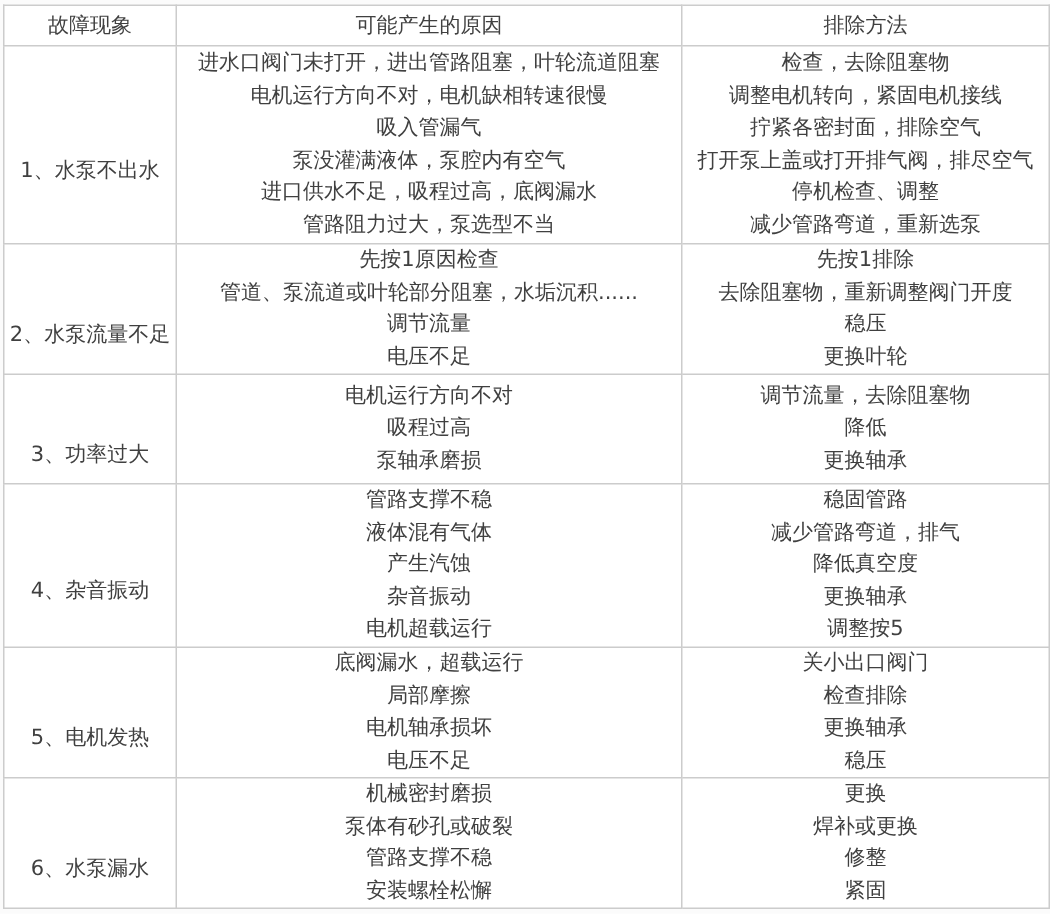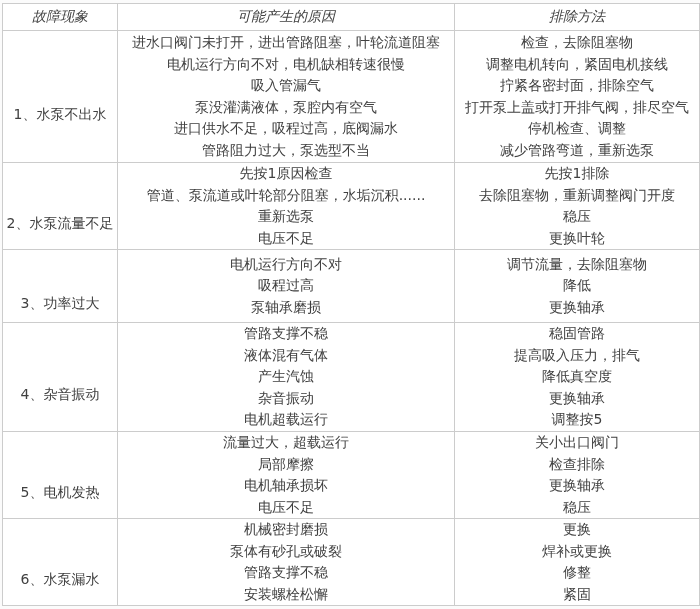--- a/index.html
+++ b/index.html
@@ -20,21 +20,21 @@
     color: #404040;
     font-size: 14px;
     font-weight: normal;
     text-align: center;
     vertical-align: middle;
     overflow: hidden;
   }
   col.c1 { width: 115px; }
   col.c2 { width: 337px; }
   col.c3 { width: 245px; }
-  tr.head { height: 27px; font-style: italic; }
+  tr.head { height: 27px; }
   tr.r1 { height: 132px; }
   tr.r2 { height: 86px; }
   tr.r3 { height: 73px; }
   tr.r4 { height: 109px; }
   tr.r5 { height: 87px; }
   tr.r6 { height: 84px; }
   td.fault { padding-top: 36px; margin-top: 40px; } 
   .line { line-height: 21.5px; white-space: nowrap; }
 </style>
 </head>
@@ -76,21 +76,21 @@
         </td>
   </tr>
 
   <tr class="r2">
     <td class="fault">
       <span class="line">2、水泵流量不足</span>
     </td>
     <td>
           <div class="line">先按1原因检查</div>
           <div class="line">管道、泵流道或叶轮部分阻塞，水垢沉积......</div>
-          <div class="line">重新选泵</div>
+          <div class="line">调节流量</div>
           <div class="line">电压不足</div>
         </td>
     <td>
           <div class="line">先按1排除</div>
           <div class="line">去除阻塞物，重新调整阀门开度</div>
           <div class="line">稳压</div>
           <div class="line">更换叶轮</div>
         </td>
   </tr>
 
@@ -116,33 +116,33 @@
     </td>
     <td>
           <div class="line">管路支撑不稳</div>
           <div class="line">液体混有气体</div>
           <div class="line">产生汽蚀</div>
           <div class="line">杂音振动</div>
           <div class="line">电机超载运行</div>
         </td>
     <td>
           <div class="line">稳固管路</div>
-          <div class="line">提高吸入压力，排气</div>
+          <div class="line">减少管路弯道，排气</div>
           <div class="line">降低真空度</div>
           <div class="line">更换轴承</div>
           <div class="line">调整按5</div>
         </td>
   </tr>
 
   <tr class="r5">
     <td class="fault">
       <span class="line">5、电机发热</span>
     </td>
     <td>
-          <div class="line">流量过大，超载运行</div>
+          <div class="line">底阀漏水，超载运行</div>
           <div class="line">局部摩擦</div>
           <div class="line">电机轴承损坏</div>
           <div class="line">电压不足</div>
         </td>
     <td>
           <div class="line">关小出口阀门</div>
           <div class="line">检查排除</div>
           <div class="line">更换轴承</div>
           <div class="line">稳压</div>
         </td>

